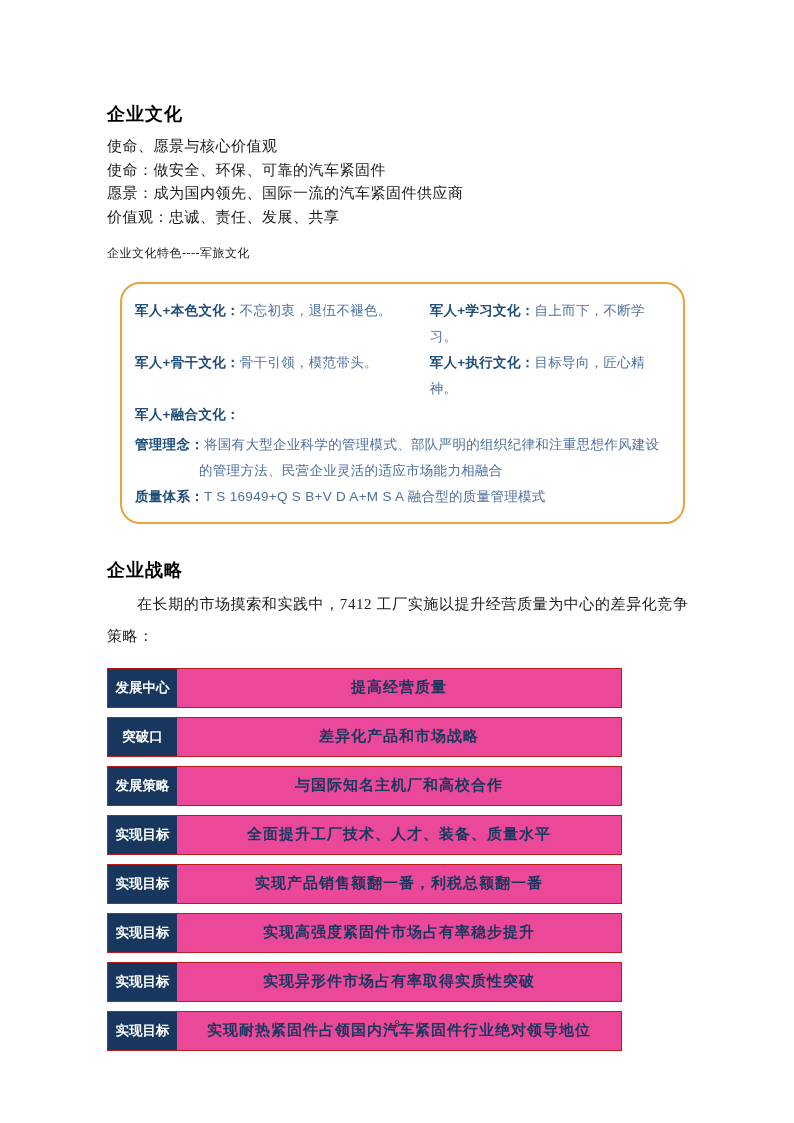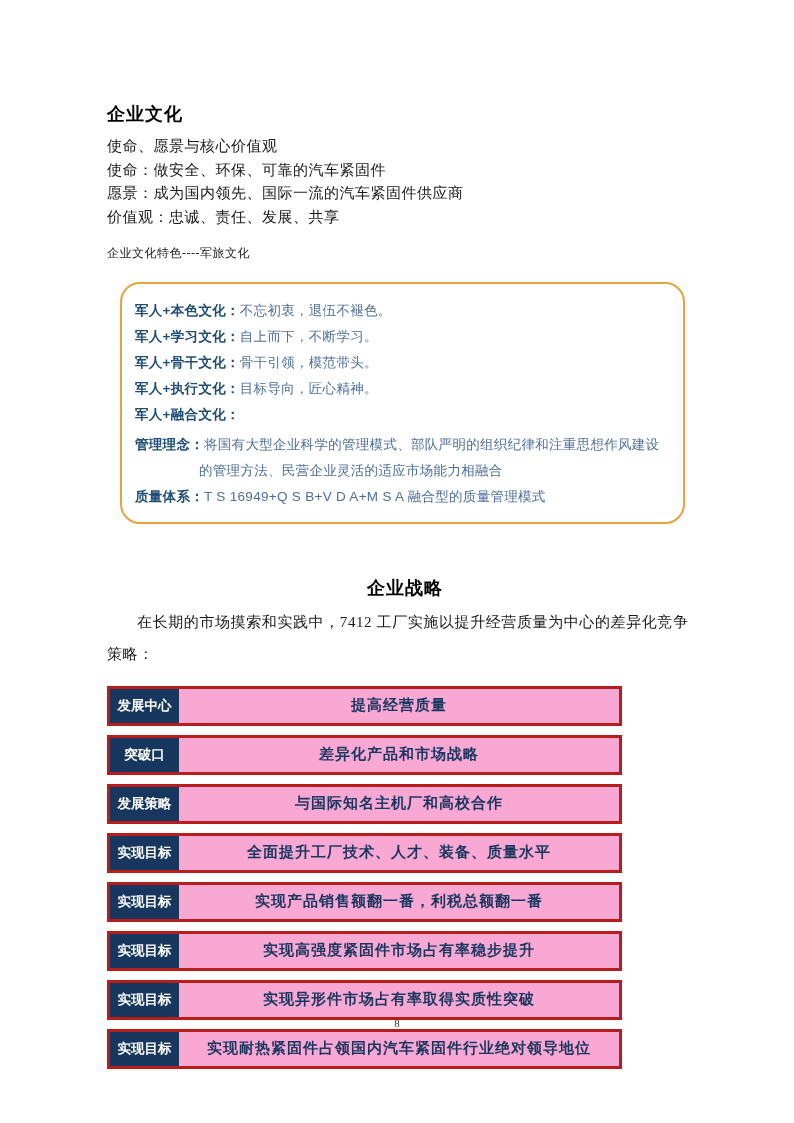--- a/index.html
+++ b/index.html
@@ -26,35 +26,35 @@
     margin-top:16px; margin-left:13px;
     width:565px; min-height:190px;
     border:2px solid #E8A33C; border-radius:20px;
     padding:14px 14px 12px 13px;
     font-family:"Liberation Sans", sans-serif;
     font-size:13.5px; letter-spacing:0.3px;
   }
   .mb-line { line-height:26px; color:#4E6F9F; }
   .mb-line .lbl { font-weight:bold; color:#1F4E79; }
   .mb-line .sep { font-weight:bold; color:#1F4E79; }
-  .two-col { display:flex;flex-direction:column; }
+  .two-col { display:flex; }
   .two-col .col1 { width:299px; }
   .hang { padding-left:64px; text-indent:-64px; margin-top:4px; }
   .mb-last { }
 
-  .sec2-title { margin-top:52px;text-align:center; }
+  .sec2-title { margin-top:34px; }
   .para {
     margin-top:6px; font-size:15px; line-height:32px;
     text-indent:2em; letter-spacing:0.6px; width:594px;
   }
 
   .stable { margin-top:16px; width:515px; }
   .srow {
     display:flex; height:40px; margin-bottom:9px;
-    border:3px solid #b91c1c; background:#f9a8d4;
+    border:1px solid #b91c1c; background:#ec4899;
   }
   .slabel {
     width:69px; background:#17375E; color:#ffffff;
     font-family:"Liberation Sans", sans-serif;
     font-size:13.5px; font-weight:bold;
     display:flex; align-items:center; justify-content:center;
     flex-shrink:0;
   }
   .svalue {
     flex:1; display:flex; align-items:center; justify-content:center;

